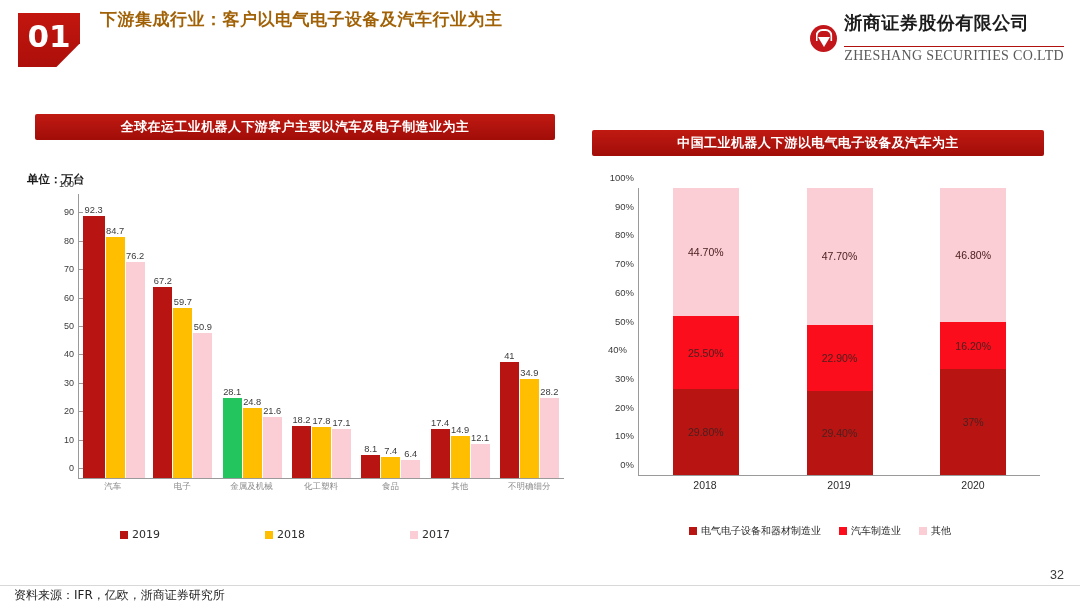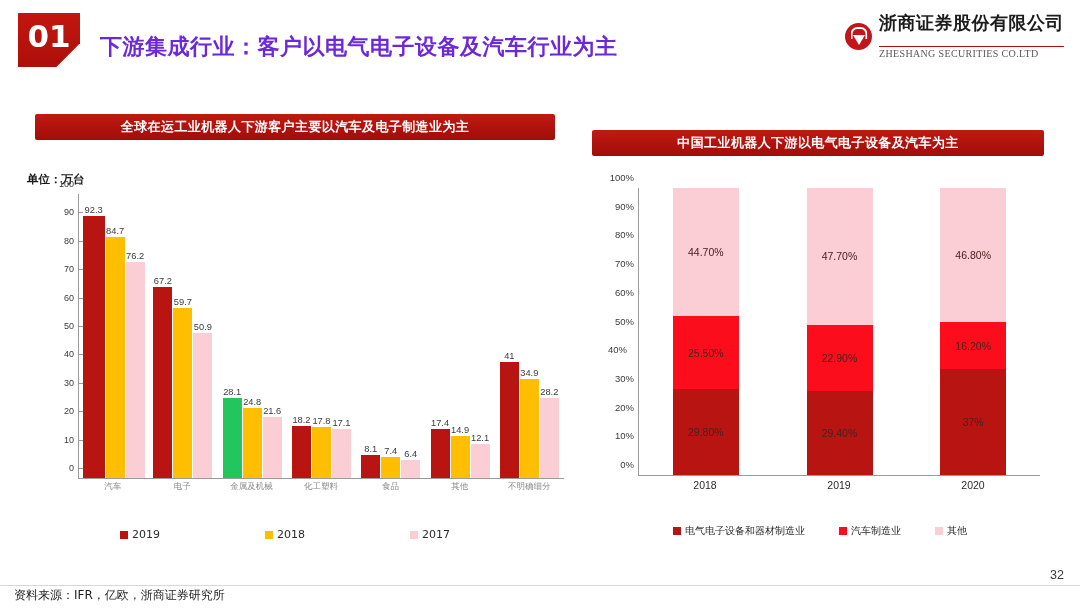--- a/index.html
+++ b/index.html
@@ -16,22 +16,22 @@
   .num-badge {
     position: absolute; left: 18px; top: 13px;
     width: 62px; height: 54px;
     background: linear-gradient(180deg,#c2160f 0%, #ad0f0a 100%);
     clip-path: polygon(0 0, 100% 0, 100% 56%, 62% 100%, 0 100%);
     color: #fff; font-size: 31px; font-weight: 700;
     line-height: 46px; text-align: center; letter-spacing: 0px;
     font-family: "DejaVu Sans", sans-serif;
   }
   .header-title {
-    position: absolute; left: 100px; top: 32px;
-    font-size: 22px; font-weight: 700; color: #6d28d9;
+    position: absolute; left: 100px; top: 8px;
+    font-size: 17px; font-weight: 700; color: #a16207;
     letter-spacing: 0.5px; white-space: nowrap;
     font-family: "DejaVu Sans", sans-serif;
   }
   .logo { position: absolute; right: 16px; top: 14px; display: flex; align-items: center; gap: 7px; }
   .logo-mark {
     width: 27px; height: 27px; border-radius: 50%;
     background: #c2161a; position: relative; flex: none;
   }
   .logo-mark::before {
     content: ""; position: absolute; left: 50%; top: 4px;
@@ -48,21 +48,21 @@
     border-right: 6px solid transparent;
     border-top: 10px solid #fff;
   }
   .logo-text { display: flex; flex-direction: column; line-height: 1.05; }
   .logo-cn {
     font-size: 18px; font-weight: 700; color: #1c1c1c; letter-spacing: 0.5px;
     font-family: "DejaVu Sans", sans-serif;
     border-bottom: 1.3px solid #b01010; padding-bottom: 13px;
   }
   .logo-en {
-    font-size: 10px; color: #5a5a5a; letter-spacing: 0.35px; margin-top: 2px;
+    font-size: 14px; color: #5a5a5a; letter-spacing: 0.35px; margin-top: 2px;
     font-family: "Liberation Serif", serif;
   }
 
   
   .bar-title {
     position: absolute; height: 26px;
     background: linear-gradient(180deg,#c01a12 0%, #a10d08 100%);
     color: #ffffff; font-size: 13px; font-weight: 700;
     display: flex; align-items: center; justify-content: center;
     letter-spacing: 0.4px;
@@ -108,21 +108,21 @@
     display: flex; align-items: flex-start; justify-content: space-around;
   }
   .lc-xlabel {
     flex: 1 1 0; text-align: center; font-size: 8.5px; color: #8c8c8c;
     font-family: "DejaVu Sans", sans-serif;
   }
 
   
   .legend { position: absolute; display: flex; align-items: center; }
   #left-legend { left: 120px; top: 528px; width: 330px; justify-content: space-between; }
-  #right-legend { left: 620px; top: 524px; width: 400px; justify-content: center; gap: 34px; }
+  #right-legend { left: 620px; top: 524px; width: 400px; justify-content: center; gap: 18px; }
   .lg-item { display: flex; align-items: center; gap: 4px; }
   .lg-swatch { width: 8px; height: 8px; flex: none; }
   .lg-label { font-size: 11px; color: #2b2b2b; font-family: "DejaVu Sans", sans-serif; }
   #right-legend .lg-label { font-size: 10px; }
 
   
   #right-chart { position: absolute; left: 596px; top: 180px; width: 448px; height: 320px; }
   .rc-plot {
     position: absolute; left: 42px; top: 8px; right: 4px; bottom: 24px;
     border-left: 1px solid #9a9a9a; border-bottom: 1px solid #9a9a9a;

